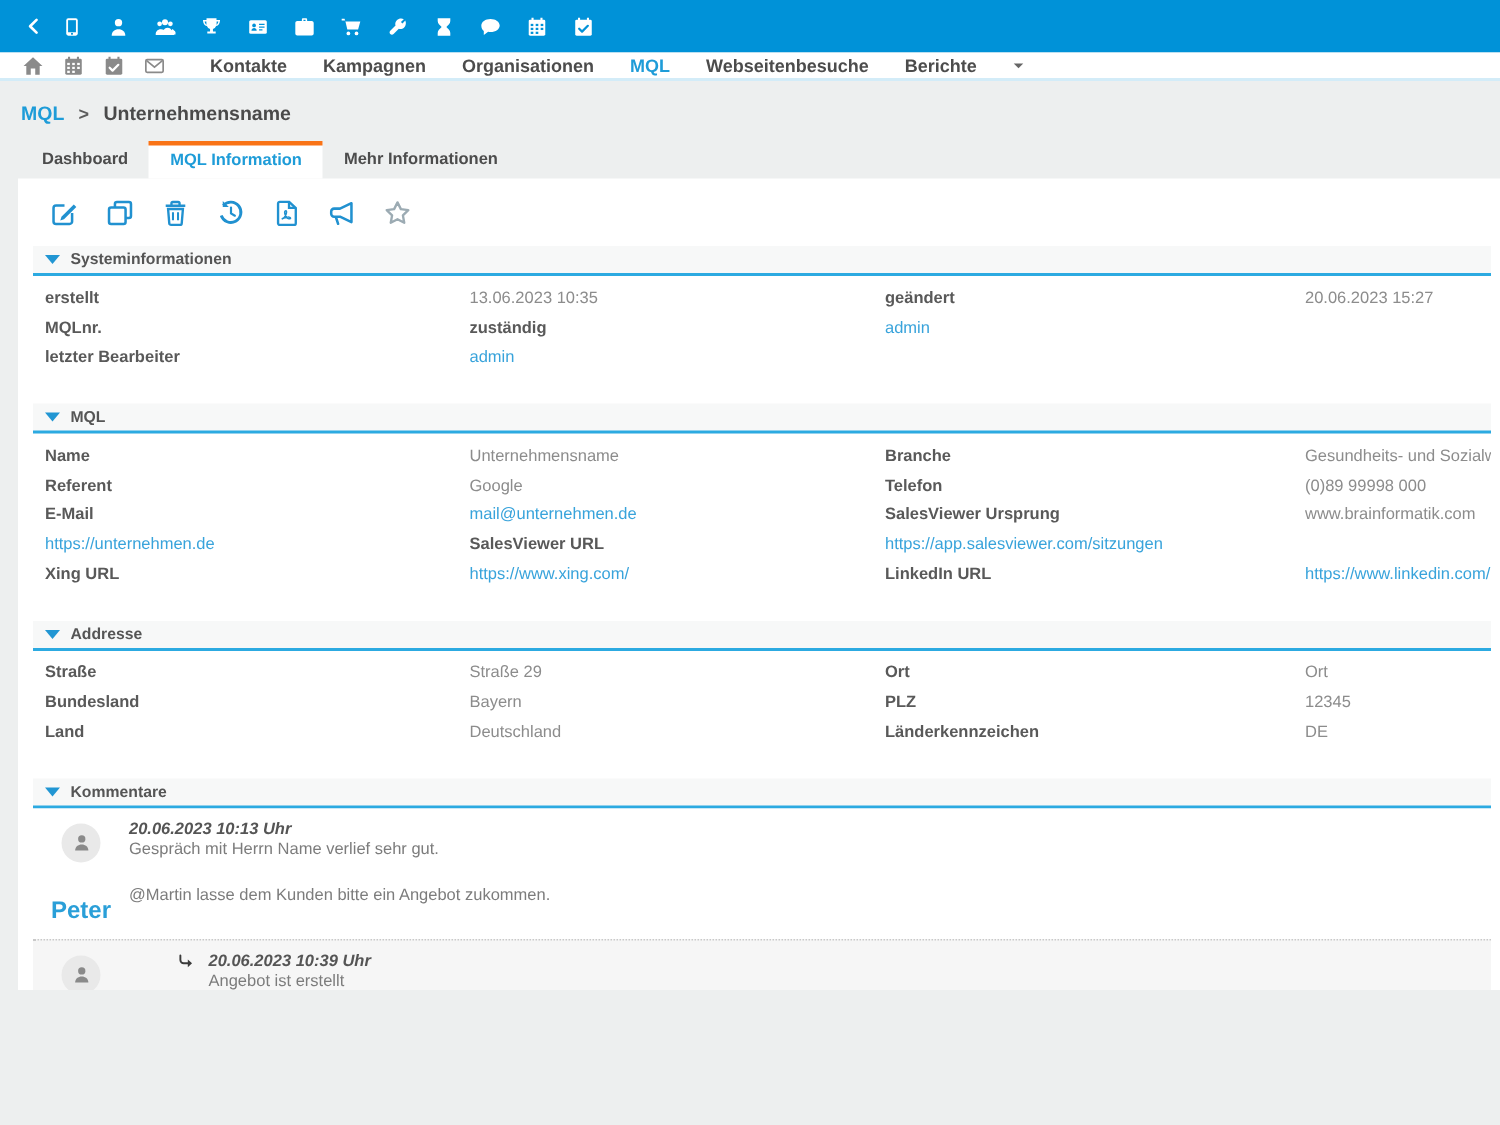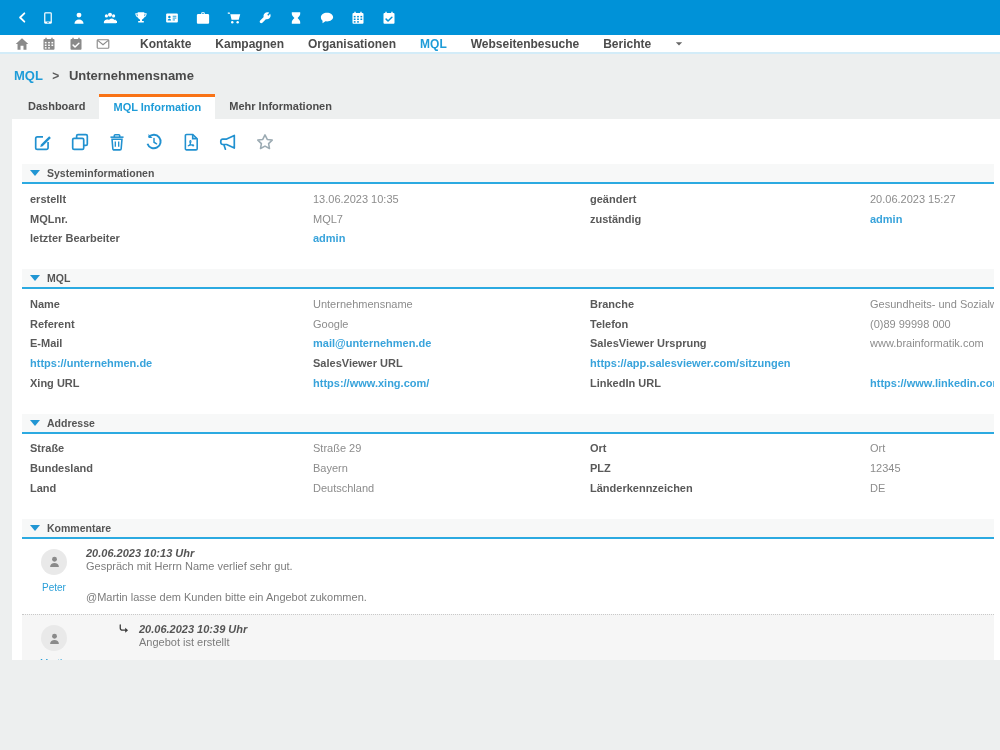--- a/index.html
+++ b/index.html
@@ -44,29 +44,29 @@
   .sec-head { display:flex; align-items:center; height:20px; background:#f7f8f8;
               border-bottom:2px solid #2caae1; padding-left:8px; cursor:pointer; }
   .sec-tri { width:0; height:0; border-left:5px solid transparent; border-right:5px solid transparent;
              border-top:6px solid #2196d3; margin-right:7px; }
   .sec-title { font-size:10.5px; font-weight:bold; color:#555; }
   .sec-body { padding:5px 0 6px 0; }
   .frow { display:grid; grid-template-columns:283px 277px 280px 1fr; padding-left:8px;
           height:19.7px; align-items:center; font-size:11px; white-space:nowrap; }
   .flabel { font-weight:bold; color:#595959; overflow:hidden; }
   .fvalue { color:#8c8c8c; overflow:hidden; }
-  .fvalue.link { color:#38a3db; cursor:pointer;font-weight:bold; }
+  .fvalue.link { color:#38a3db; cursor:pointer; }
 
   
   .comment { display:flex; padding:7px 0 9px 0; background:#ffffff; }
   .comment.alt { background:#f6f6f6; border-top:1px dotted #c9c9c9;gap:18px; }
   .c-left { width:64px; display:flex; flex-direction:column; align-items:center; padding-top:3px; flex-shrink:0; }
   .avatar { width:26px; height:26px; border-radius:50%; background:#e9e9e9; display:flex;
             align-items:center; justify-content:center; color:#8a8a8a; --icon-bg:#e9e9e9; }
-  .c-author { color:#2a9fd8; font-weight:normal; font-size:10px; margin-top:7px; cursor:pointer; text-decoration:none; }
+  .c-author { color:#2a9fd8; font-weight:bold; font-size:16px; margin-top:24px; cursor:pointer; text-decoration:none; }
   .c-body { font-size:11px; color:#7c7c7c; padding-top:1px; }
   .c-head { display:flex; align-items:center; }
   .c-head.replied { padding-left:14px; }
   .reply-ic { color:#3c3c3c; margin-right:9px; display:flex; }
   .c-time { font-weight:bold; font-style:italic; color:#555; font-size:11px; }
   .c-line { min-height:15.5px; line-height:15.5px; }
   svg { display:block; }
 </style>
 </head>
 <body>
@@ -282,21 +282,20 @@
         </div>
         <div class="sec-body">
           <div class="frow">
             <div class="flabel">erstellt</div>
             <div class="fvalue">13.06.2023 10:35</div>
             <div class="flabel">geändert</div>
             <div class="fvalue">20.06.2023 15:27</div>
           </div>
           <div class="frow">
             <div class="flabel">MQLnr.</div>
-            <div class="fvalue">MQL7</div>
             <div class="flabel">zuständig</div>
             <div class="fvalue link">admin</div>
           </div>
           <div class="frow">
             <div class="flabel">letzter Bearbeiter</div>
             <div class="fvalue link">admin</div>
             <div class="flabel"></div>
             <div class="fvalue"></div>
           </div>
         </div>

